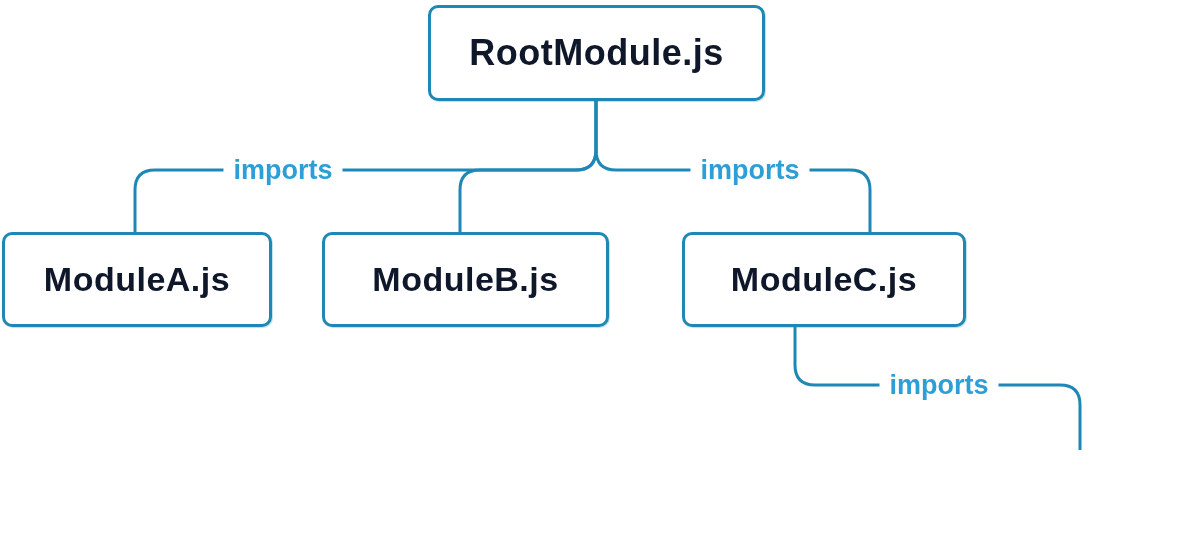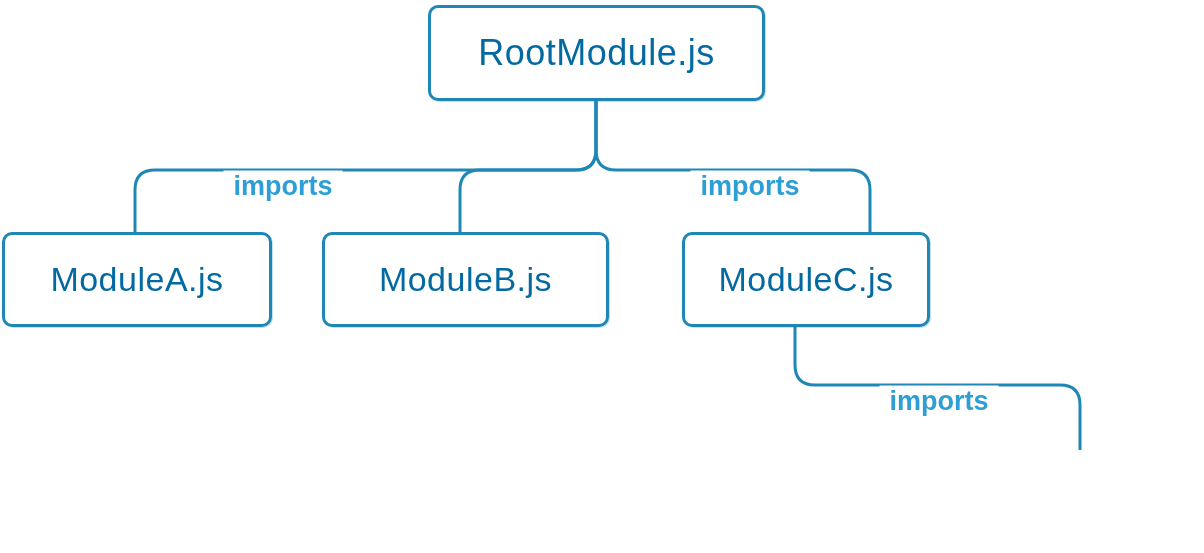--- a/index.html
+++ b/index.html
@@ -29,41 +29,40 @@
   }
   .node {
     position: absolute;
     display: flex;
     align-items: center;
     justify-content: center;
     background: #ffffff;
     border: 3px solid #1f87b5;
     border-radius: 10px;
     box-sizing: border-box;
-    color: #0369a1;
+    color: #0f172a;
     font-size: 34px;
-    font-weight: normal;
+    font-weight: bold;
     letter-spacing: 0.5px;
     box-shadow: 1px 1px 0 rgba(31, 135, 181, 0.25);
   }
   .node-root   { left: 428px; top: 5px;   width: 337px; height: 96px; font-size: 36px; }
   .node-a      { left: 2px;   top: 232px; width: 270px; height: 95px; }
   .node-b      { left: 322px; top: 232px; width: 287px; height: 95px; }
-  .node-c      { left: 682px; top: 232px; width: 248px; height: 95px; }
+  .node-c      { left: 682px; top: 232px; width: 284px; height: 95px; }
   .node-d      { left: 922px; top: 450px; width: 280px; height: 95px; }
   .edge-label {
     position: absolute;
     transform: translate(-50%, -50%);
     background: #ffffff;
     color: #2d9fd6;
     font-size: 27px;
     font-weight: bold;
     padding: 0 10px;
     white-space: nowrap;
-    margin-top: 16px;
   }
   .edge-label-left   { left: 283px; top: 170px; }
   .edge-label-right  { left: 750px; top: 170px; }
   .edge-label-bottom { left: 939px; top: 385px; }
 </style>
 </head>
 <body>
 
 <div class="canvas">
 

